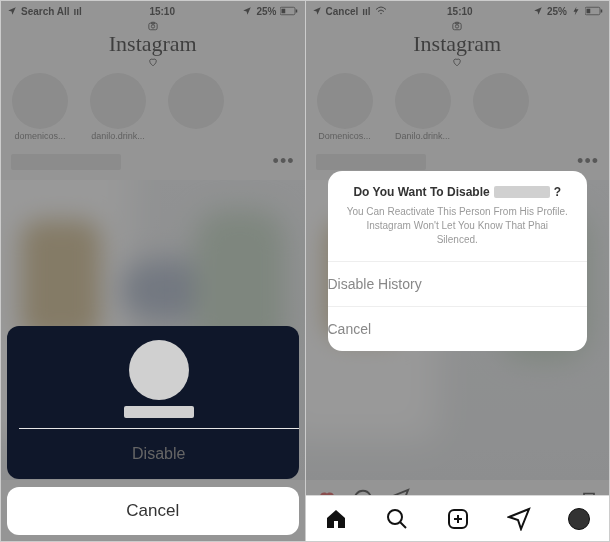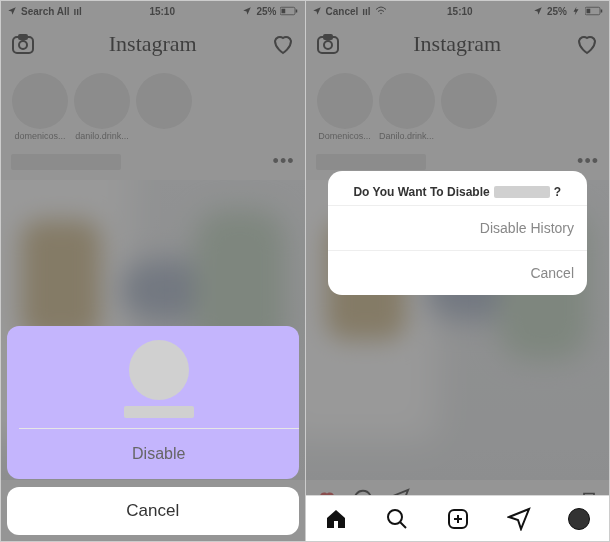--- a/index.html
+++ b/index.html
@@ -5,25 +5,25 @@
   * { box-sizing: border-box; margin: 0; padding: 0; }
   body { font-family: -apple-system, Helvetica, Arial, sans-serif; background: #fff; }
   .container { display: flex; width: 610px; height: 542px; border: 1px solid #ccc; }
   .phone { position: relative; flex: 1; overflow: hidden; border-right: 1px solid #ccc; background: #f5f5f5; }
   .phone:last-child { border-right: none; }
 
   .statusbar { height: 20px; display: flex; align-items: center; justify-content: space-between; padding: 0 6px; font-size: 10px; font-weight: 600; color: #222; gap: 22px; }
   .sb-left, .sb-right { display: flex; align-items: center; gap: 4px; }
   .sb-right svg { display: block; }
 
-  .ig-header { height: 46px; display: flex; align-items: center; justify-content: space-between; padding: 0 10px; }
+  .ig-header { height: 46px; display: flex; align-items: center; justify-content: space-between; padding: 0 10px; flex-direction: column; }
   .ig-header .logo { font-family: cursive; font-size: 22px; color: #111; }
   .ig-header svg { display:block; }
 
-  .stories { display: flex; gap: 0; padding: 6px 8px 2px; overflow: hidden; }
+  .stories { display: flex; gap: 16px; padding: 6px 8px 2px; overflow: hidden; }
   .story { display: flex; flex-direction: column; align-items: center; width: 62px; flex-shrink: 0; }
   .story .circle { width: 56px; height: 56px; border-radius: 50%; background: #dcdcdc; margin-bottom: 2px; }
   .story .label { font-size: 9px; color: #666; max-width: 62px; white-space: nowrap; overflow: hidden; text-overflow: ellipsis; }
 
   .postheader { display:flex; align-items:center; justify-content:space-between; padding: 8px 10px; }
   .postheader .userblk { height: 16px; width: 110px; background: #dcdcdc; border-radius:2px; }
   .postheader .dots { font-size: 18px; color: #555; letter-spacing: 1px; }
 
   .postimg { width: 100%; height: 300px; position: relative; background: linear-gradient(#e9ecee, #e0e3e5); overflow:hidden; }
   .postimg .blur1 { position:absolute; left:20px; top:40px; width:80px; height:120px; background:#c9b07a; filter: blur(12px); border-radius: 20px; }
@@ -36,33 +36,33 @@
   .heart { color:#bd2f2f; font-weight: bold; }
 
   .bottomnav { position:absolute; bottom:0; left:0; right:0; height:46px; background:#fff; border-top:1px solid #d8d8d8; display:flex; align-items:center; justify-content:space-around; }
   .bottomnav svg { display:block; }
   .avatar { width:22px; height:22px; border-radius:50%; background:#333; border:1px solid #111; }
 
   .dim-overlay { position:absolute; inset:0; background: rgba(90,90,90,0.62); }
 
   
   .sheet { position:absolute; bottom:0; left:0; right:0; background:transparent; padding: 0 6px 6px; }
-  .sheet-card { background:#c4b5fd; border-radius:12px; overflow:hidden; margin-bottom:8px;padding-left:12px; }
+  .sheet-card { background:#0f172a; border-radius:12px; overflow:hidden; margin-bottom:8px;padding-left:12px; }
   .sheet-top { display:flex; flex-direction:column; align-items:center; padding: 14px 0 10px; }
   .sheet-top .avatarbig { width:60px; height:60px; border-radius:50%; background:#d0d0d0; margin-bottom:6px; }
   .sheet-top .unameblk { width:70px; height:12px; background:#d0d0d0; border-radius:2px; }
   .sheet-row { text-align:center; padding:16px 0; font-size:16px; color:#666; border-top:1px solid #e6e6e6; }
   .sheet-cancel { background:#fff; border-radius:12px; text-align:center; padding:14px 0; font-size:17px; color:#333; }
 
   
   .modal { position:absolute; top:170px; left:22px; right:22px; background:#fff; border-radius:14px; overflow:hidden; }
   .modal .title { text-align:right; font-size:12px; font-weight:600; padding: 14px 10px 6px; color:#333; display:flex; align-items:center; justify-content:center; gap:4px; }
   .modal .title .masked { display:inline-block; width:56px; height:12px; background:#d0d0d0; border-radius:2px; }
   .modal .desc { text-align:center; font-size:10px; color:#9a9a9a; padding: 0 18px 14px; line-height:1.4; }
-  .modal .mrow { text-align:right; padding:14px 13px; font-size:14px; color:#888; border-top:1px solid #eee; }
+  .modal .mrow { text-align:left; padding:14px 0; font-size:14px; color:#888; border-top:1px solid #eee; }
 </style>
 </head>
 <body>
 
 <div class="container">
 
   <div class="phone">
     <div class="statusbar">
       <div class="sb-left">
         <svg width="10" height="10" viewBox="0 0 24 24">
@@ -253,17 +253,18 @@
     </div>
 
     <div class="dim-overlay" style="bottom:46px;"></div>
 
     <div class="modal">
       <div class="title">
         <span>Do You Want To Disable</span>
         <span class="masked"></span>
         <span>?</span>
       </div>
+      <div class="desc">You Can Reactivate This Person From His Profile. Instagram Won't Let You Know That Phai Silenced.</div>
       <div class="mrow">Disable History</div>
       <div class="mrow">Cancel</div>
     </div>
   </div>
 </div>
 
 </body></html>

